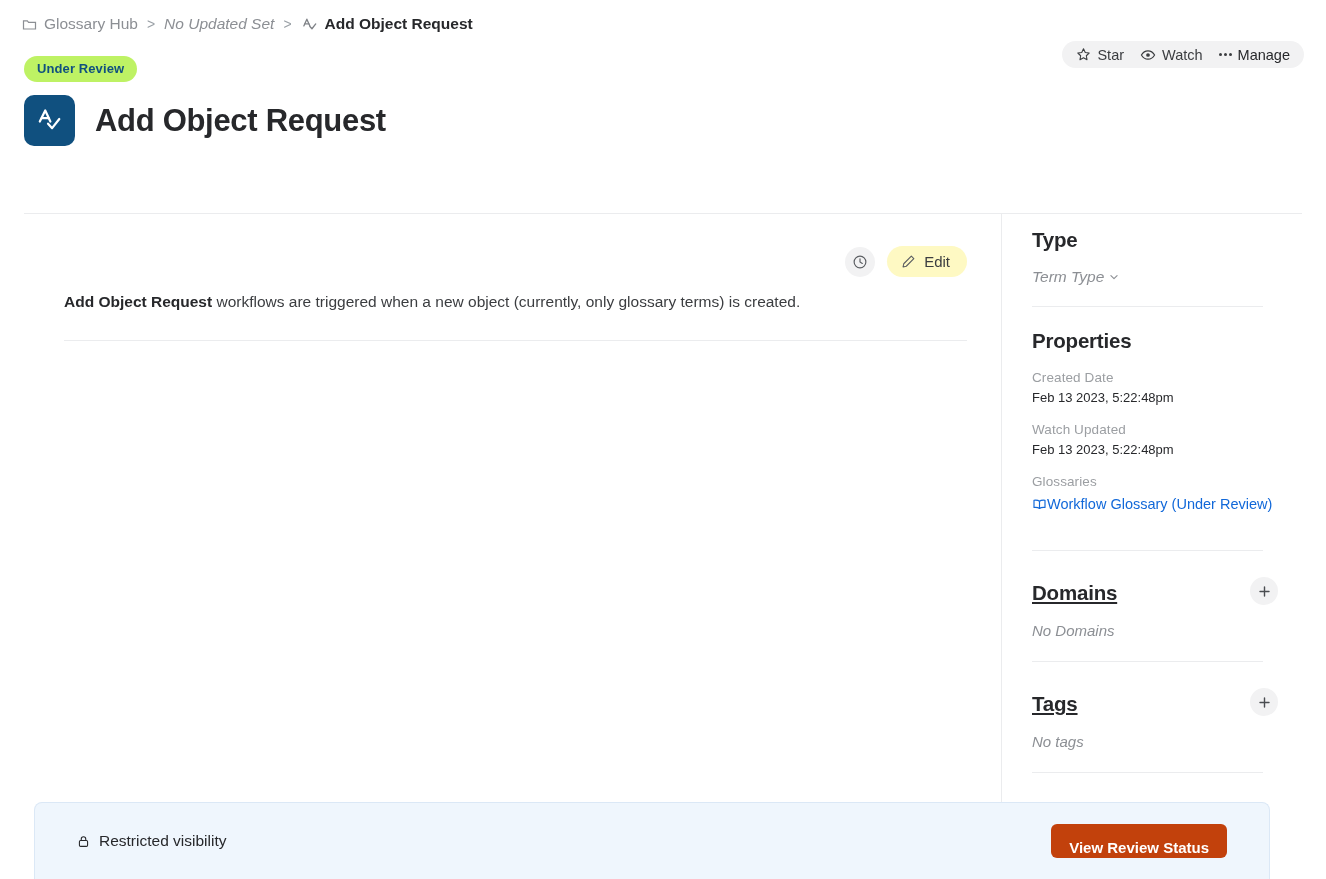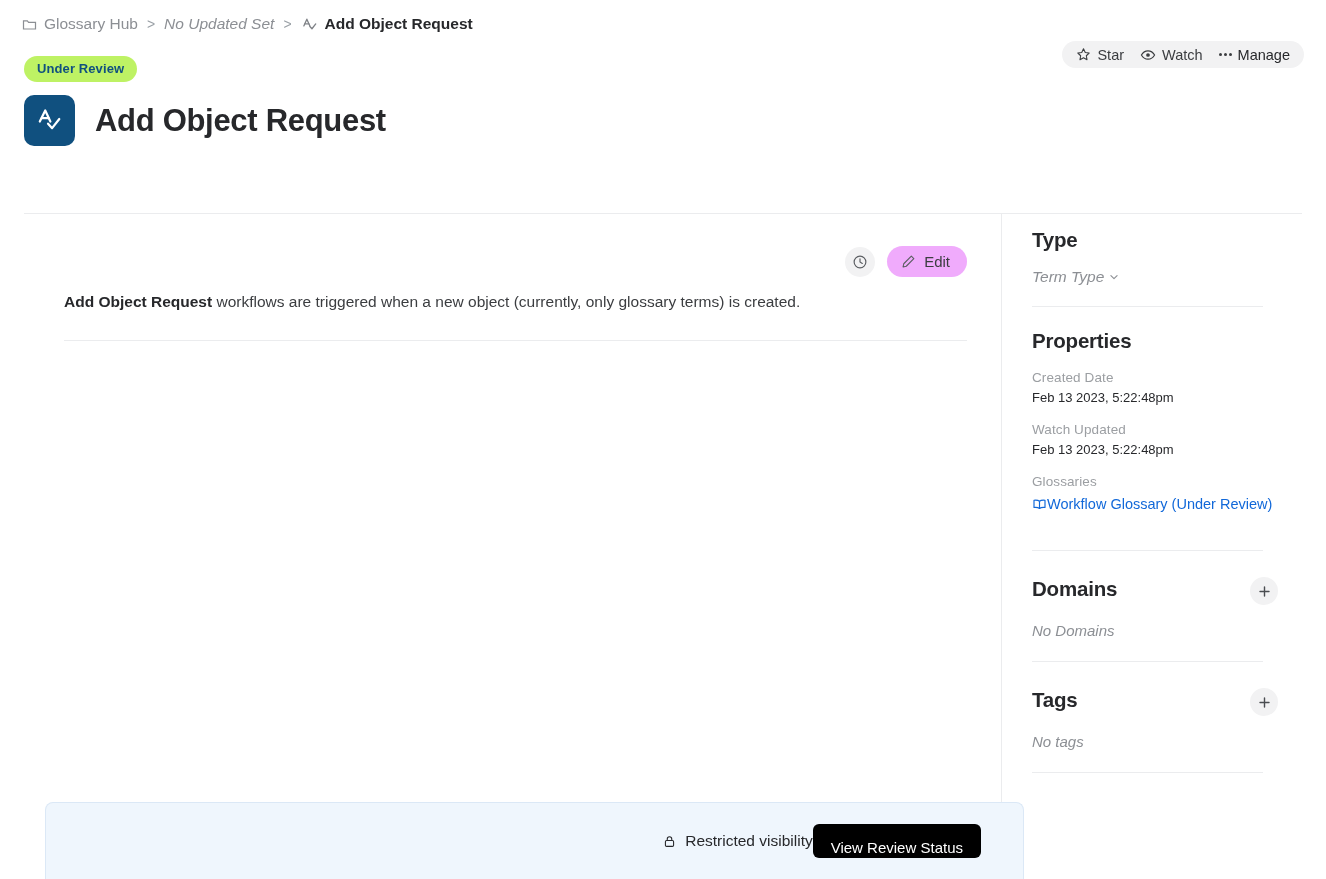--- a/index.html
+++ b/index.html
@@ -85,40 +85,40 @@
     position: absolute; right: 34px; top: 32px;
     display: flex; align-items: center; gap: 12px;
   }
   .round-btn {
     width: 30px; height: 30px; border-radius: 50%;
     background: #f2f2f3; border: none; cursor: pointer;
     display: flex; align-items: center; justify-content: center;
   }
   .edit-btn {
     display: flex; align-items: center; gap: 8px;
-    background: #f0abfc; border: none; cursor: pointer;
+    background: #fef9c3; border: none; cursor: pointer;
     border-radius: 16px; height: 31px; padding: 0 17px 0 14px;
     font-size: 15px; color: #3b3d40; font-family: inherit;
   }
   .description {
     position: absolute; left: 40px; top: 77px; width: 905px;
     font-size: 15.5px; line-height: 1.45; color: #3b3d40;
   }
   .description b { color: #27282b; font-weight: bold; }
   .desc-rule {
     position: absolute; left: 40px; top: 126px; width: 903px; height: 1px;
     background: #ebecee;
   }
 
   
   .sidebar {
     position: absolute; left: 1032px; top: 228px; width: 270px;
   }
   .side-h { font-size: 20.5px; font-weight: bold; color: #27282b; letter-spacing: -.2px; }
-  .side-h-row { display: flex; align-items: flex-start; justify-content: space-between; }
+  .side-h-row { display: flex; align-items: flex-end; justify-content: space-between; text-decoration: underline; }
   .plus-btn {
     width: 28px; height: 28px; border-radius: 50%; background: #f2f2f3;
     border: none; cursor: pointer; display: flex; align-items: center;
     justify-content: center; margin-right: 24px;
   }
   .type-value {
     display: flex; align-items: center; gap: 4px;
     margin-top: 16px; font-size: 15.5px; color: #8c8f94; font-style: italic;
     cursor: pointer; width: fit-content;
   }
@@ -130,31 +130,31 @@
   }
   .prop-value { font-size: 13px; color: #27282b; margin-top: 5px; }
   .link-row {
     display: flex; align-items: center; margin-top: 7px;
     color: #1168d9; font-size: 14.5px; cursor: pointer;
   }
   .empty-note { font-size: 15px; color: #8c8f94; font-style: italic; margin-top: 17px; }
 
   
   .bottom-bar {
-    position: absolute; left: 45px; top: 802px; width: 979px; height: 77px;
+    position: absolute; left: 34px; top: 802px; width: 1236px; height: 77px;
     background: #eff6fd;
     border: 1px solid #dbe8f6; border-bottom: none;
     border-radius: 8px 8px 0 0;
-    display: flex; align-items: center; justify-content: flex-end;
+    display: flex; align-items: center; justify-content: space-between;
     padding: 0 42px 0 41px;
   }
   .bb-left { display: flex; align-items: center; gap: 8px; font-size: 15.5px; color: #27282b; }
   .primary-btn {
-    background: #000000; color: #fff; border: none; cursor: pointer;
-    font-family: inherit; font-size: 15px; font-weight: normal;
+    background: #c2410c; color: #fff; border: none; cursor: pointer;
+    font-family: inherit; font-size: 15px; font-weight: bold;
     padding: 15px 18px; height: 34px; border-radius: 6px;
   }
 </style>
 </head>
 <body>
 
 <div class="page">
 
   <div class="topbar">
 

